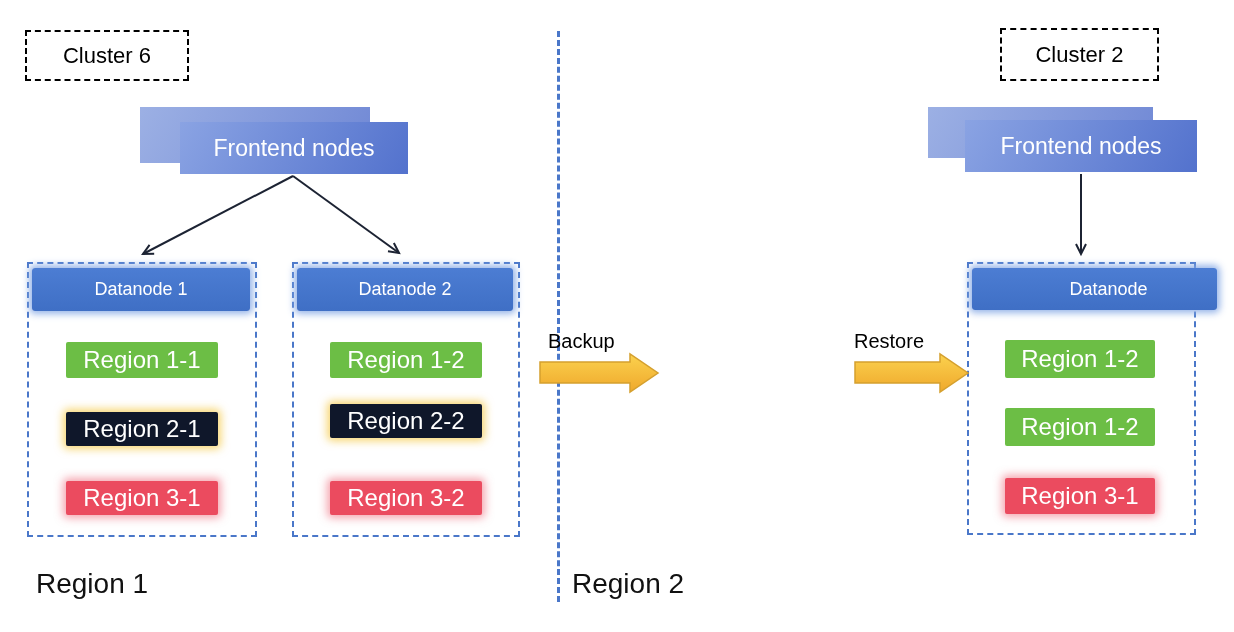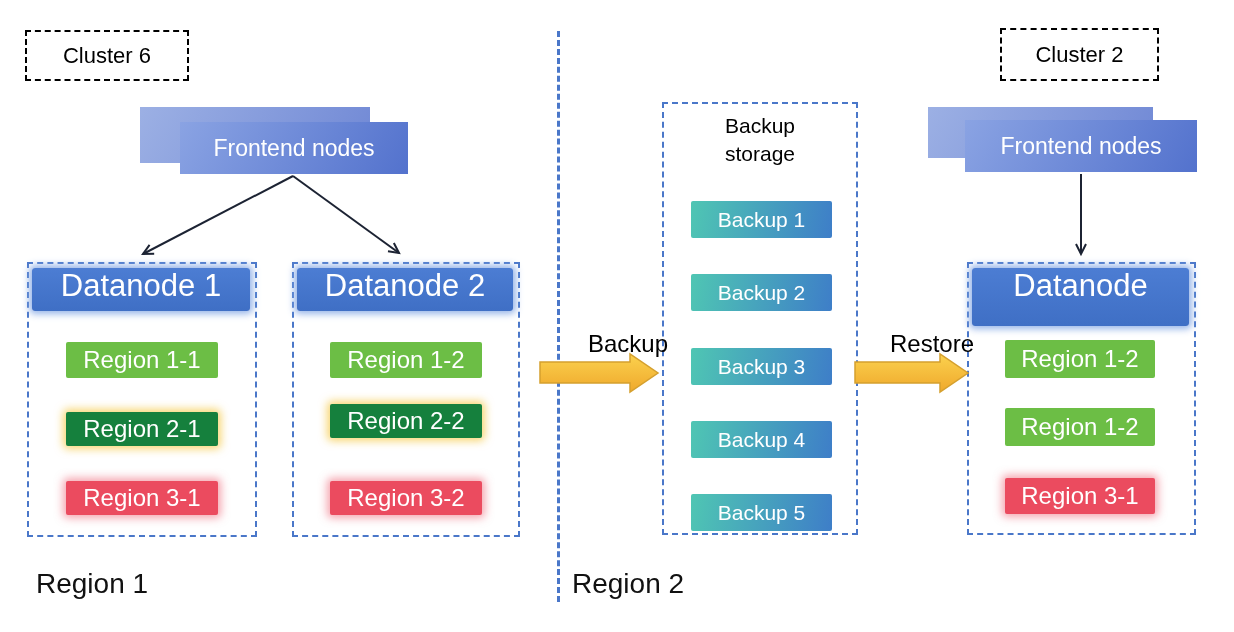--- a/index.html
+++ b/index.html
@@ -15,41 +15,41 @@
   }
   .fe-back  { background:linear-gradient(120deg,#9cb0e4 0%,#7088d5 100%); }
   .fe-front {
     background:linear-gradient(120deg,#8aa3e3 0%,#5372cd 100%);
     color:#ffffff; font-size:23px;
     display:flex; align-items:center; justify-content:center;
   }
   .dn-container { border:2px dashed #4a77c9; background:transparent; }
   .dn-header {
     background:linear-gradient(180deg,#4c7dd3 0%,#3f6fc5 100%);
-    border-radius:3px; color:#ffffff; font-size:31px;
+    border-radius:3px; color:#ffffff; font-size:18px;
     box-shadow:0 0 7px 3px rgba(133,168,229,0.85);
-    display:flex; align-items:flex-start; justify-content:center;
+    display:flex; align-items:center; justify-content:center;
   }
   .chip {
     border-radius:2px; color:#ffffff; font-size:24px;
     display:flex; align-items:center; justify-content:center;
   }
   .chip.green  { background:#6cbe45; }
-  .chip.yellow { background:#15803d; box-shadow:0 0 8px 3px rgba(240,180,0,0.55); }
+  .chip.yellow { background:#0f172a; box-shadow:0 0 8px 3px rgba(240,180,0,0.55); }
   .chip.red    { background:#eb4b5f; box-shadow:0 0 8px 3px rgba(235,75,95,0.5); }
 
   .storage-container { border:2px dashed #4a77c9; }
   .storage-title { font-size:21px; color:#000000; text-align:center; line-height:1.35; }
   .backup-chip {
     background:linear-gradient(100deg,#4fc6b3 0%,#3e7ec8 100%);
     border-radius:2px; color:#ffffff; font-size:21px;
     display:flex; align-items:center; justify-content:center;
   }
 
-  .flow-label { font-size:24px; color:#000000; text-align:right; }
+  .flow-label { font-size:20px; color:#000000; text-align:left; }
   .region-label { font-size:28px; color:#111111; }
   .divider { border-left:3px dashed #4a77c9; width:0; }
 
   svg.overlay { position:absolute; left:0; top:0; z-index:5; pointer-events:none; }
 </style>
 </head>
 <body>
 
 <div class="canvas">
 
@@ -94,52 +94,34 @@
     </div>
     <div class="abs chip yellow" style="left:36px; top:140px; width:152px; height:34px;">
       <span>Region 2-2</span>
     </div>
     <div class="abs chip red" style="left:36px; top:217px; width:152px; height:34px;">
       <span>Region 3-2</span>
     </div>
   </div>
 
   <div class="abs dn-container" style="left:967px; top:262px; width:225px; height:269px;">
-    <div class="abs dn-header" style="left:3px; top:4px; width:217px; height:58px;">
+    <div class="abs dn-header" style="left:3px; top:4px; width:217px; height:42px;padding-left:28px;">
       <span>Datanode</span>
     </div>
     <div class="abs chip green" style="left:36px; top:76px; width:150px; height:38px;">
       <span>Region 1-2</span>
     </div>
     <div class="abs chip green" style="left:36px; top:144px; width:150px; height:38px;">
       <span>Region 1-2</span>
     </div>
     <div class="abs chip red" style="left:36px; top:214px; width:150px; height:36px;">
       <span>Region 3-1</span>
     </div>
   </div>
 
-  <div class="abs storage-container" style="left:662px; top:102px; width:192px; height:429px;">
-    <div class="abs storage-title" style="left:31px; top:8px; width:130px;">Backup storage</div>
-    <div class="abs backup-chip" style="left:27px; top:97px; width:141px; height:37px;">
-      <span>Backup 1</span>
-    </div>
-    <div class="abs backup-chip" style="left:27px; top:170px; width:141px; height:37px;">
-      <span>Backup 2</span>
-    </div>
-    <div class="abs backup-chip" style="left:27px; top:244px; width:141px; height:37px;">
-      <span>Backup 3</span>
-    </div>
-    <div class="abs backup-chip" style="left:27px; top:317px; width:141px; height:37px;">
-      <span>Backup 4</span>
-    </div>
-    <div class="abs backup-chip" style="left:27px; top:390px; width:141px; height:37px;">
-      <span>Backup 5</span>
-    </div>
-  </div>
 
   <div class="abs divider" style="left:557px; top:31px; height:571px;"></div>
 
   <div class="abs flow-label" style="left:548px; top:330px; width:120px;">Backup</div>
   <div class="abs flow-label" style="left:854px; top:330px; width:120px;">Restore</div>
 
   <div class="abs region-label" style="left:36px; top:568px;">Region 1</div>
   <div class="abs region-label" style="left:572px; top:568px;">Region 2</div>
 
   <svg class="overlay" width="1234" height="632" viewBox="0 0 1234 632">

